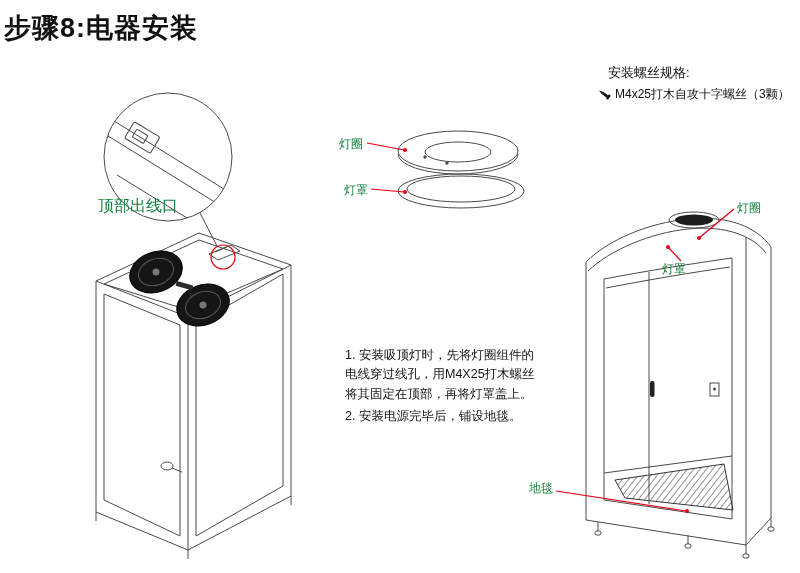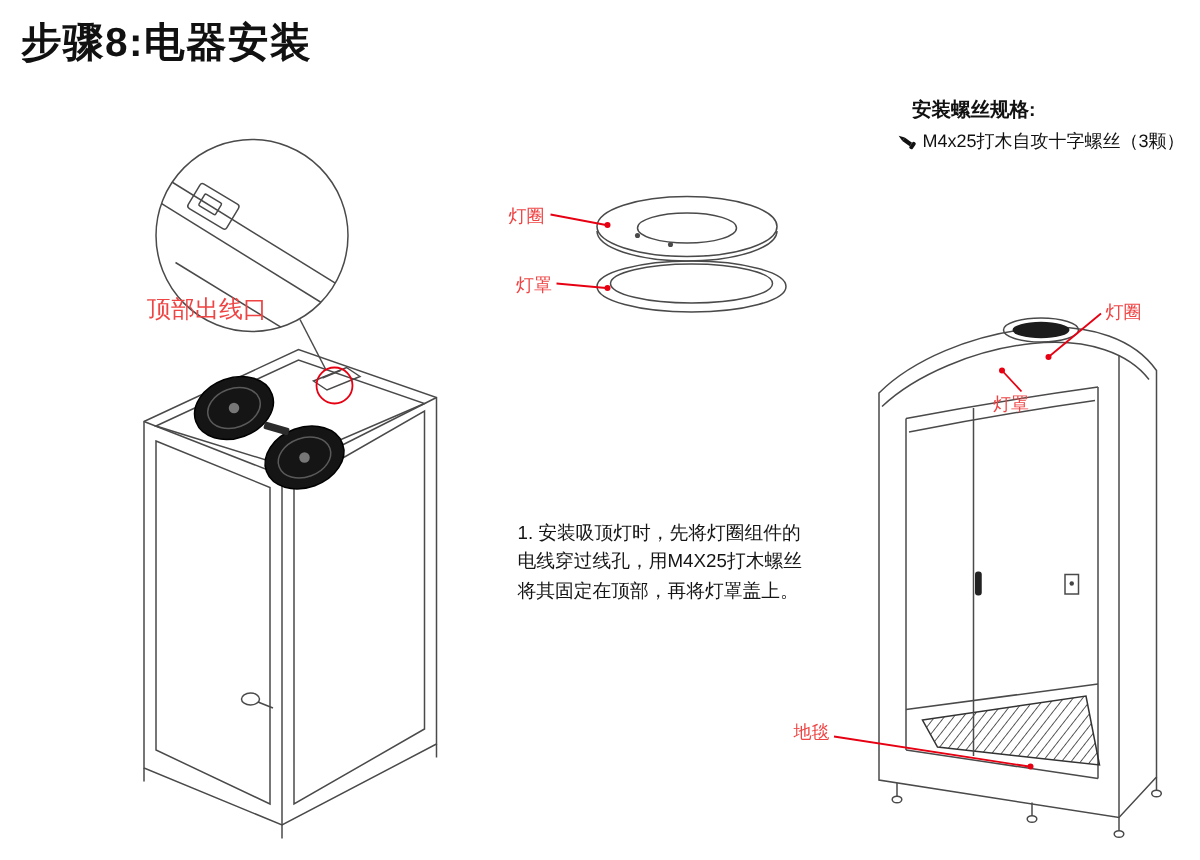--- a/index.html
+++ b/index.html
@@ -12,28 +12,28 @@
   .page { position:absolute; inset:0; }
   .art { position:absolute; left:0; top:0; }
   .ln { stroke:var(--line-dark); fill:none; stroke-width:1; }
   .red-ln { stroke:var(--accent-red); stroke-width:1.2; fill:none; }
   .red-dot { fill:var(--accent-red); }
   .dot { fill:var(--line-dark); }
   .fan { fill:#151515; stroke:#000; stroke-width:1; }
   .fanin { fill:none; stroke:#5a5a5a; stroke-width:1; }
 
   .title {
-    position:absolute; left:14px; top:10px;
+    position:absolute; left:4px; top:10px;
     font-size:27px; font-weight:700; letter-spacing:1px; white-space:nowrap;
   }
   .screw-spec { position:absolute; left:597px; top:64px; }
-  .screw-heading { font-size:13px; font-weight:700; margin-left:11px; white-space:nowrap; }
+  .screw-heading { font-size:13px; font-weight:400; margin-left:11px; white-space:nowrap; }
   .screw-row { display:flex; align-items:center; gap:3px; margin-top:4px; font-size:12px; white-space:nowrap; }
 
-  .lbl { position:absolute; font-size:12px; color:#ef4444; white-space:nowrap; }
+  .lbl { position:absolute; font-size:12px; color:#15803d; white-space:nowrap; }
   .lbl-top-outlet { left:98px;  top:196px; font-size:16px; }
   .lbl-ring-top   { left:339px; top:136px; }
   .lbl-cover-top  { left:344px; top:182px; }
   .lbl-ring-booth { left:737px; top:200px; }
   .lbl-cover-booth{ left:662px; top:261px; }
   .lbl-carpet     { left:529px; top:480px; }
 
   .instructions {
     position:absolute; left:345px; top:346px; width:198px;
     font-size:12.5px; line-height:1.55; color:#151515;
@@ -180,15 +180,16 @@
 
   <div class="lbl lbl-top-outlet">顶部出线口</div>
   <div class="lbl lbl-ring-top">灯圈</div>
   <div class="lbl lbl-cover-top">灯罩</div>
   <div class="lbl lbl-ring-booth">灯圈</div>
   <div class="lbl lbl-cover-booth">灯罩</div>
   <div class="lbl lbl-carpet">地毯</div>
 
   <div class="instructions">
     <p>1. 安装吸顶灯时，先将灯圈组件的电线穿过线孔，用M4X25打木螺丝将其固定在顶部，再将灯罩盖上。</p>
+    <p>2. 安装电源完毕后，铺设地毯。</p>
   </div>
 
 </div>
 
 </body></html>

